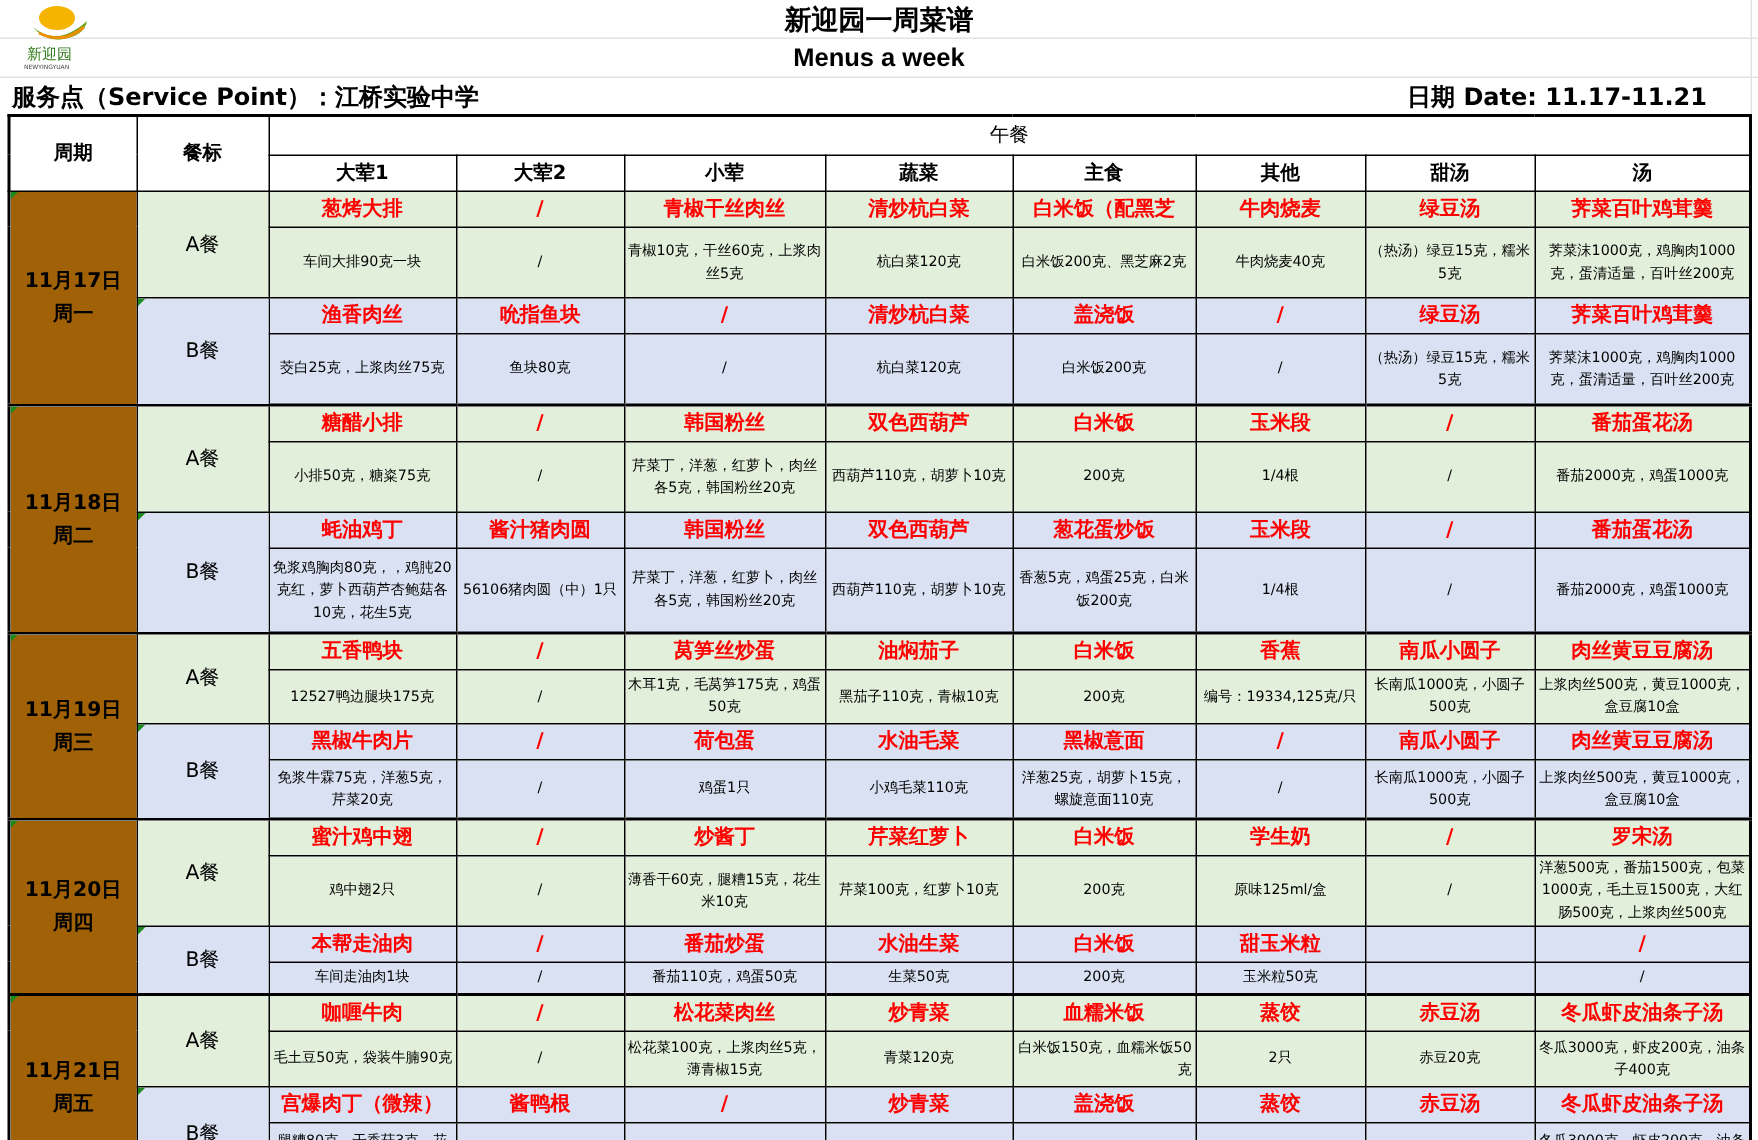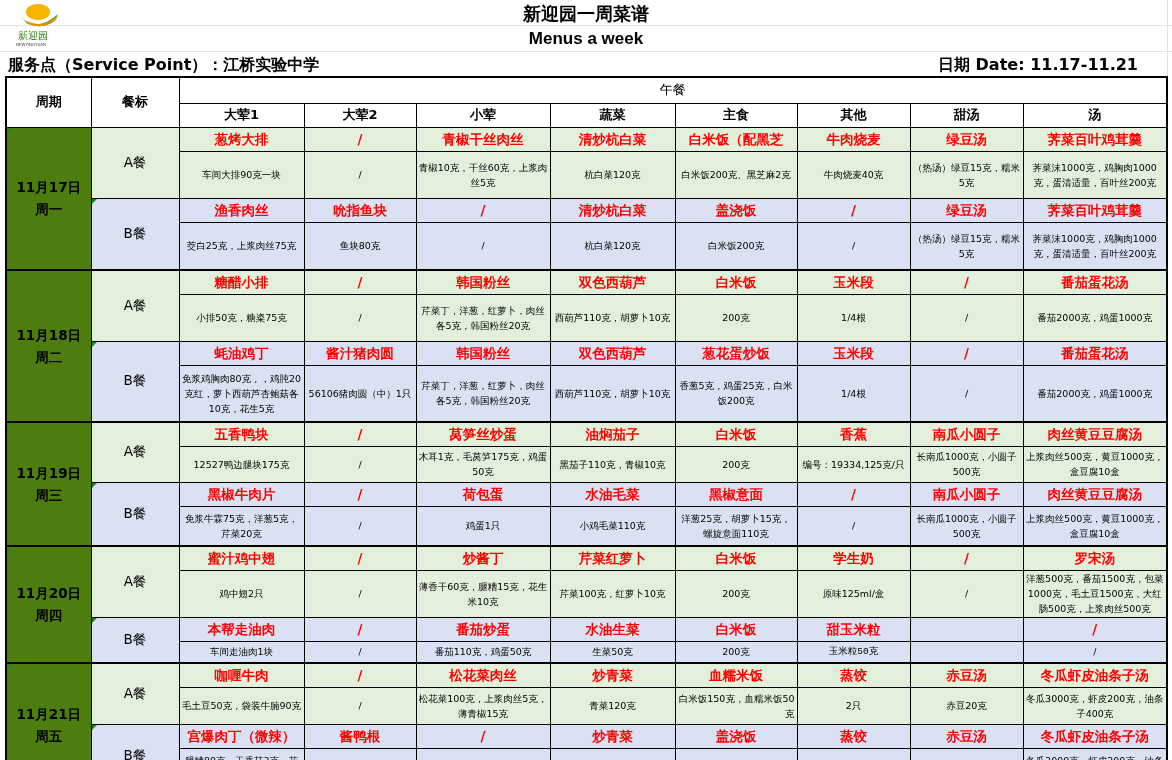--- a/index.html
+++ b/index.html
@@ -18,21 +18,21 @@
     table-layout: fixed; border: 2px solid #000; }
   table.menu td, table.menu th { border: 1px solid #000; text-align: center; vertical-align: middle;
     padding: 0 2px; overflow: hidden; }
   th { font-weight: bold; font-size: 13px; background: #fff; }
   .th-top { height: 26px; margin-top: 28px; }
   .th-sub { height: 24px; }
   .dish { color: #ff0000; font-weight: bold; font-size: 13.5px; height: 23px; line-height: 16px; white-space: nowrap; }
   .detail { font-size: 9.5px; line-height: 15px; }
   .rowA td.c { background: #e2efda; }
   .rowB td.c { background: #d9e1f2; }
-  .day { background: #4d7c0f; font-weight: bold; font-size: 13.5px; line-height: 22px; border-bottom: 2px solid #000 !important; }
+  .day { background: #a16207; font-weight: bold; font-size: 13.5px; line-height: 22px; border-bottom: 2px solid #000 !important; }
   .meal { font-size: 13.5px; }
   .corner { position: relative; }
   .corner::before { content: ""; position: absolute; left: 0; top: 0; width: 0; height: 0;
     border-top: 5px solid #1a8a1a; border-right: 5px solid transparent; }
 </style>
 </head>
 <body>
 
 <div class="hline" style="top:25px"></div>
 <div class="hline" style="top:51px"></div>
@@ -257,41 +257,41 @@
         <td class="c dish">甜玉米粒</td>
         <td class="c dish"></td>
         <td class="c dish">/</td>
       </tr>
       <tr class="rowB">
         <td class="c detail" style="height: 20px; border-bottom: 2px solid rgb(0, 0, 0);">车间走油肉1块</td>
         <td class="c detail" style="height: 20px; border-bottom: 2px solid rgb(0, 0, 0);">/</td>
         <td class="c detail" style="height: 20px; border-bottom: 2px solid rgb(0, 0, 0);">番茄110克，鸡蛋50克</td>
         <td class="c detail" style="height: 20px; border-bottom: 2px solid rgb(0, 0, 0);">生菜50克</td>
         <td class="c detail" style="height: 20px; border-bottom: 2px solid rgb(0, 0, 0);">200克</td>
-        <td class="c detail" style="height: 20px; border-bottom: 2px solid rgb(0, 0, 0); font-family: Liberation Mono, monospace;">玉米粒50克</td>
+        <td class="c detail" style="height: 20px; border-bottom: 2px solid rgb(0, 0, 0);">玉米粒50克</td>
         <td class="c detail" style="height: 20px; border-bottom: 2px solid rgb(0, 0, 0);"></td>
         <td class="c detail" style="height: 20px; border-bottom: 2px solid rgb(0, 0, 0);">/</td>
       </tr>
       <tr class="rowA">
         <td rowspan="4" class="day corner">
           <div>11月21日</div>
           <div>周五</div>
         </td>
         <td rowspan="2" class="c meal">A餐</td>
         <td class="c dish">咖喱牛肉</td>
         <td class="c dish">/</td>
         <td class="c dish">松花菜肉丝</td>
         <td class="c dish">炒青菜</td>
         <td class="c dish">血糯米饭</td>
         <td class="c dish">蒸饺</td>
         <td class="c dish">赤豆汤</td>
         <td class="c dish">冬瓜虾皮油条子汤</td>
       </tr>
       <tr class="rowA">
-        <td class="c detail" style="height: 36px;">毛土豆50克，袋装牛腩90克</td>
+        <td class="c detail" style="height: 36px; text-align: right;">毛土豆50克，袋装牛腩90克</td>
         <td class="c detail" style="height: 36px;">/</td>
         <td class="c detail" style="height: 36px;">松花菜100克，上浆肉丝5克，薄青椒15克</td>
         <td class="c detail" style="height: 36px;">青菜120克</td>
         <td class="c detail" style="height: 36px; text-align: right;">白米饭150克，血糯米饭50克</td>
         <td class="c detail" style="height: 36px;">2只</td>
         <td class="c detail" style="height: 36px;">赤豆20克</td>
         <td class="c detail" style="height: 36px;">冬瓜3000克，虾皮200克，油条子400克</td>
       </tr>
       <tr class="rowB">
         <td rowspan="2" class="c meal corner" style="border-bottom: 2px solid rgb(0, 0, 0);">B餐</td>

